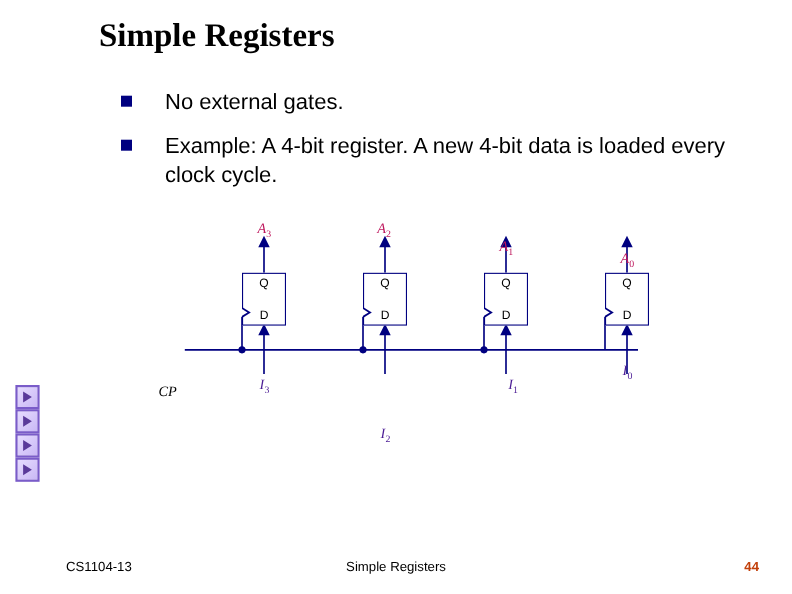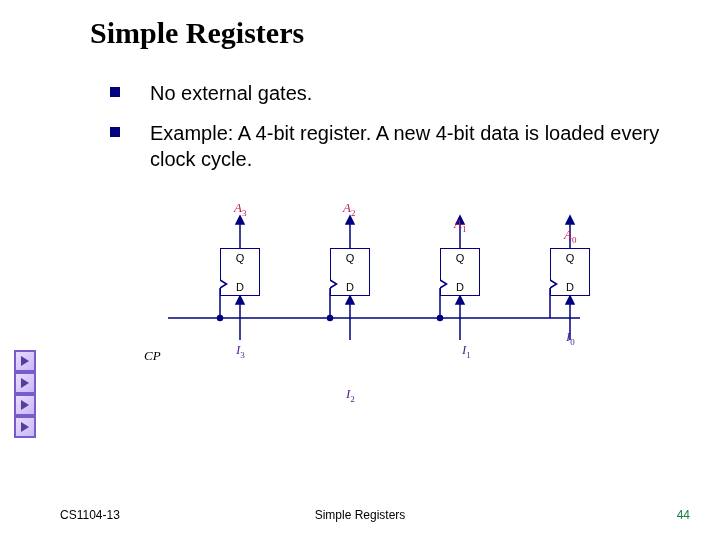--- a/index.html
+++ b/index.html
@@ -143,21 +143,22 @@
     transform: translateX(-50%);
     bottom: 18px;
     font-size: 12px;
     color: #000;
   }
   .footer-right {
     position: absolute;
     right: 30px;
     bottom: 18px;
     font-size: 12px;
-    color: #15803d;
+    color: #c2410c;
+    font-weight: bold;
   }
   .sidebar-deco {
     position: absolute;
     left: 14px;
     top: 350px;
     width: 28px;
   }
   .deco-sq {
     width: 22px;
     height: 22px;

